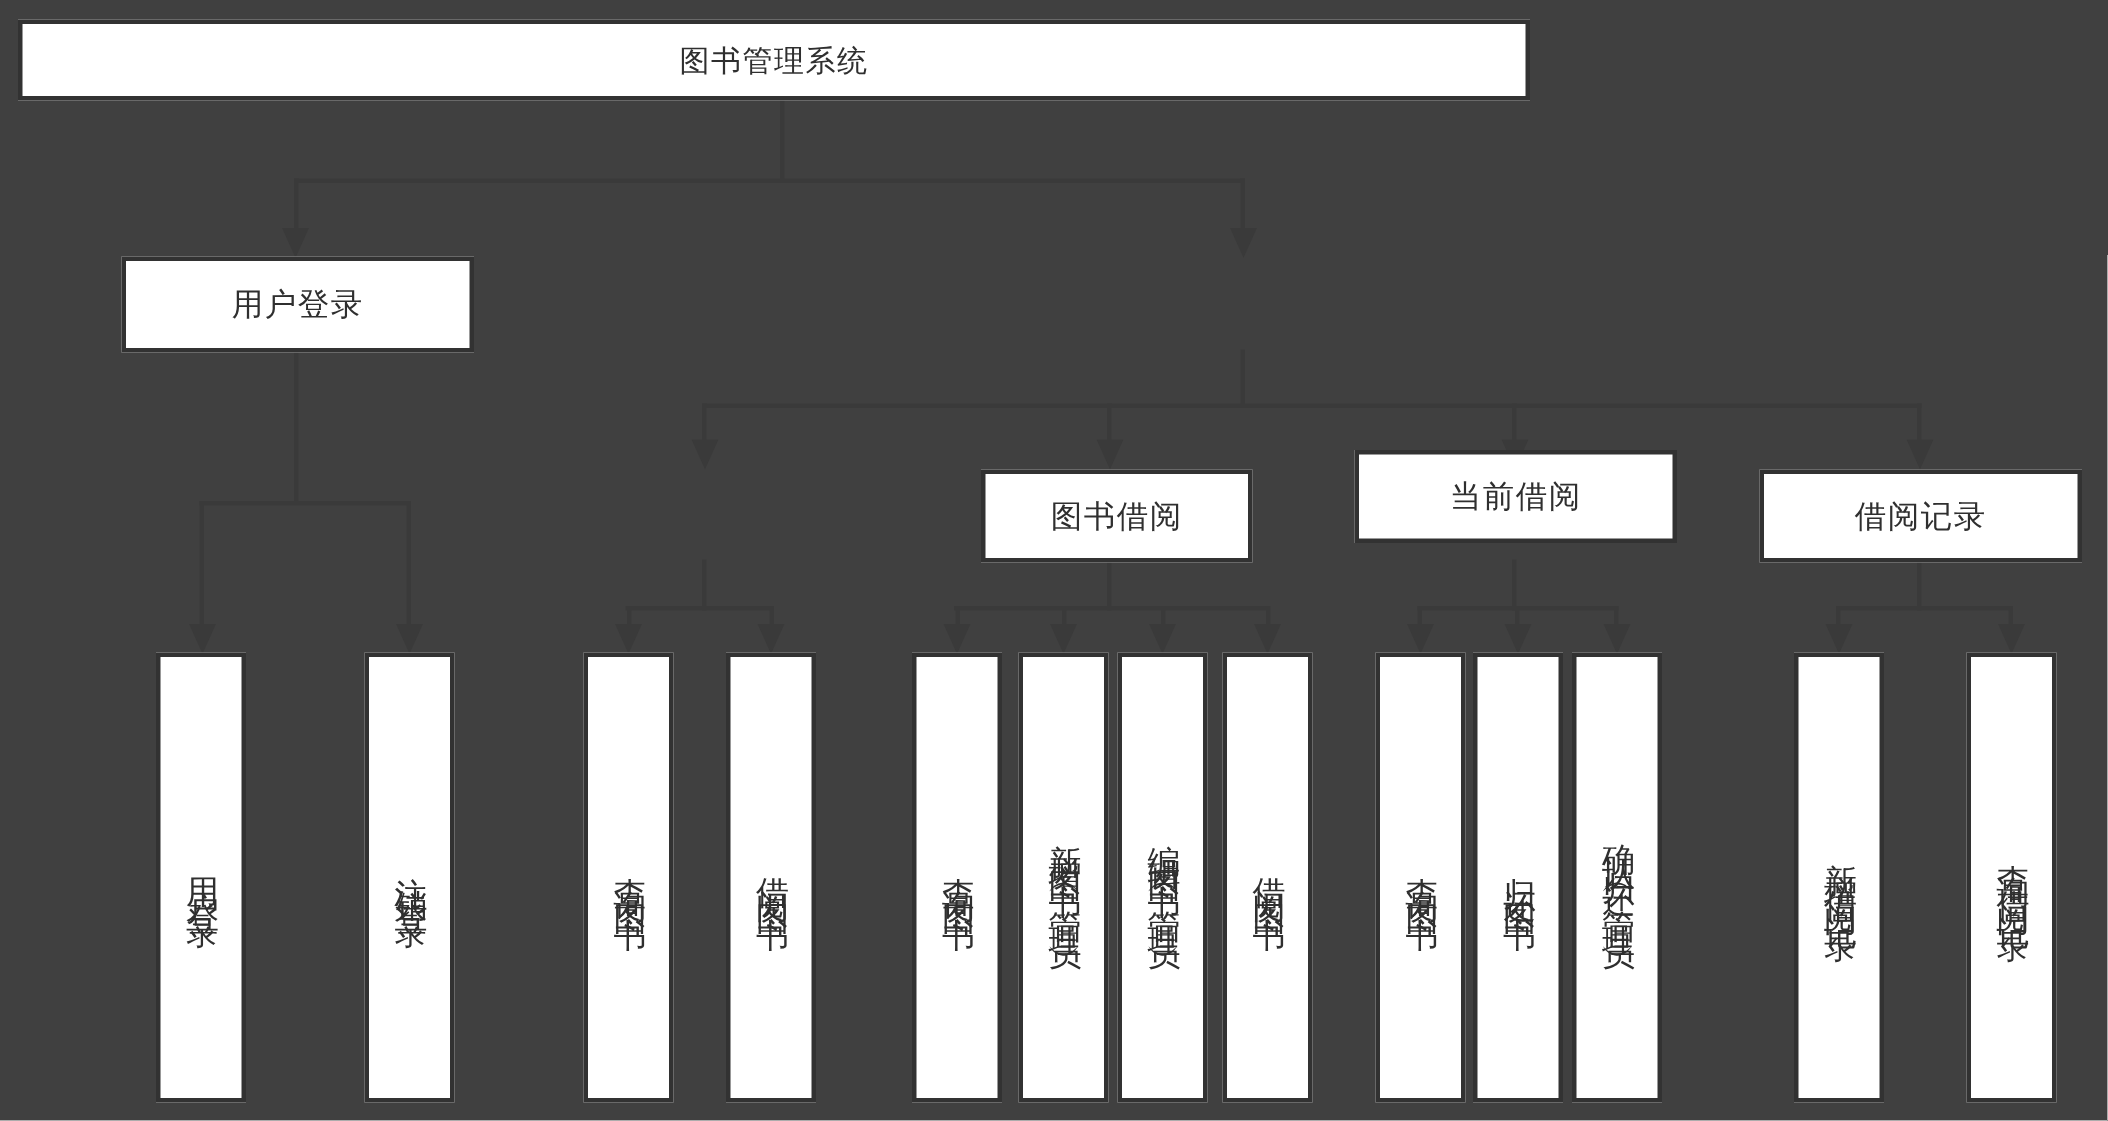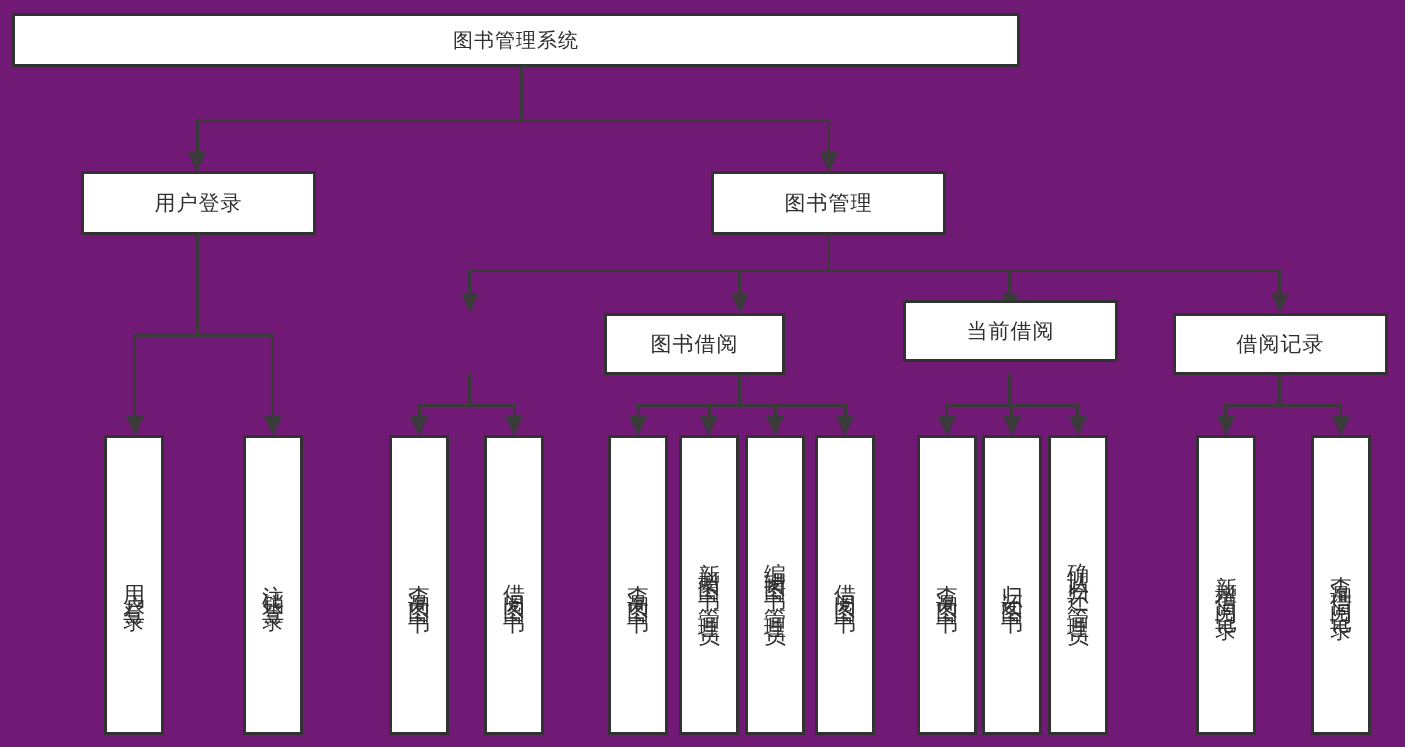--- a/index.html
+++ b/index.html
@@ -1,18 +1,18 @@
 <!DOCTYPE html>
 <html><head>
 <meta charset="utf-8">
 <style>
   html,body { margin:0; padding:0; background:#ffffff; }
   .canvas {
     position:relative; width:1405px; height:747px;
-    background:#701a75; overflow:hidden;
+    background:#404040; overflow:hidden;
     font-family:"DejaVu Sans","Liberation Sans",sans-serif;
     color:#2f2f2f;
   }
   .box {
     position:absolute; box-sizing:border-box;
     background:#ffffff; border:3px solid #323232;
     display:flex; align-items:center; justify-content:center;
     z-index:2;
   }
   .h-label { font-size:21px; letter-spacing:1px; white-space:nowrap; }
@@ -48,43 +48,40 @@
   <div class="line vl" style="left:520px;top:65px;height:56px;"></div>
   <div class="line hl" style="left:196px;top:119px;width:634px;"></div>
   <div class="line vl" style="left:196px;top:119px;height:35px;"></div>
   <div class="arrowhead" style="left:188px;top:152px;"></div>
   <div class="line vl" style="left:827px;top:119px;height:35px;"></div>
   <div class="arrowhead" style="left:820px;top:152px;"></div>
 
   <div class="box" style="left:81px;top:171px;width:235px;height:64px;">
     <span class="h-label">用户登录</span>
   </div>
-  <div class="box" style="left:711px;top:171px;width:235px;height:64px;">
-    <span class="h-label">图书管理</span>
-  </div>
 
   <div class="line vl" style="left:196px;top:233px;height:103px;"></div>
   <div class="line hl" style="left:133px;top:334px;width:141px;"></div>
   <div class="line vl" style="left:133px;top:334px;height:84px;"></div>
   <div class="arrowhead" style="left:126px;top:416px;"></div>
   <div class="line vl" style="left:271px;top:334px;height:84px;"></div>
   <div class="arrowhead" style="left:264px;top:416px;"></div>
 
   <div class="line vl" style="left:827px;top:233px;height:39px;"></div>
   <div class="line hl" style="left:468px;top:269px;width:813px;"></div>
   <div class="line vl" style="left:468px;top:269px;height:27px;"></div>
   <div class="arrowhead" style="left:461px;top:293px;"></div>
   <div class="line vl" style="left:738px;top:269px;height:27px;"></div>
   <div class="arrowhead" style="left:731px;top:293px;"></div>
   <div class="line vl" style="left:1008px;top:269px;height:27px;"></div>
   <div class="arrowhead" style="left:1001px;top:293px;"></div>
   <div class="line vl" style="left:1278px;top:269px;height:27px;"></div>
   <div class="arrowhead" style="left:1271px;top:293px;"></div>
 
-  <div class="box" style="left:604px;top:313px;width:181px;height:62px;">
+  <div class="box" style="left:654px;top:313px;width:181px;height:62px;">
     <span class="h-label">图书借阅</span>
   </div>
   <div class="box" style="left:903px;top:300px;width:215px;height:62px;">
     <span class="h-label">当前借阅</span>
   </div>
   <div class="box" style="left:1173px;top:313px;width:215px;height:62px;">
     <span class="h-label">借阅记录</span>
   </div>
 
   <div class="line vl" style="left:468px;top:373px;height:34px;"></div>

